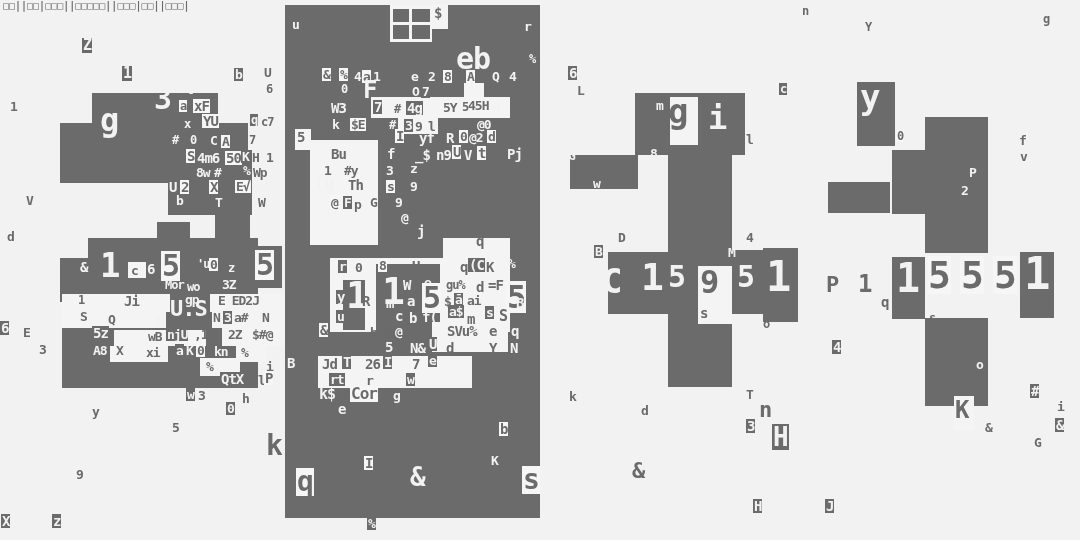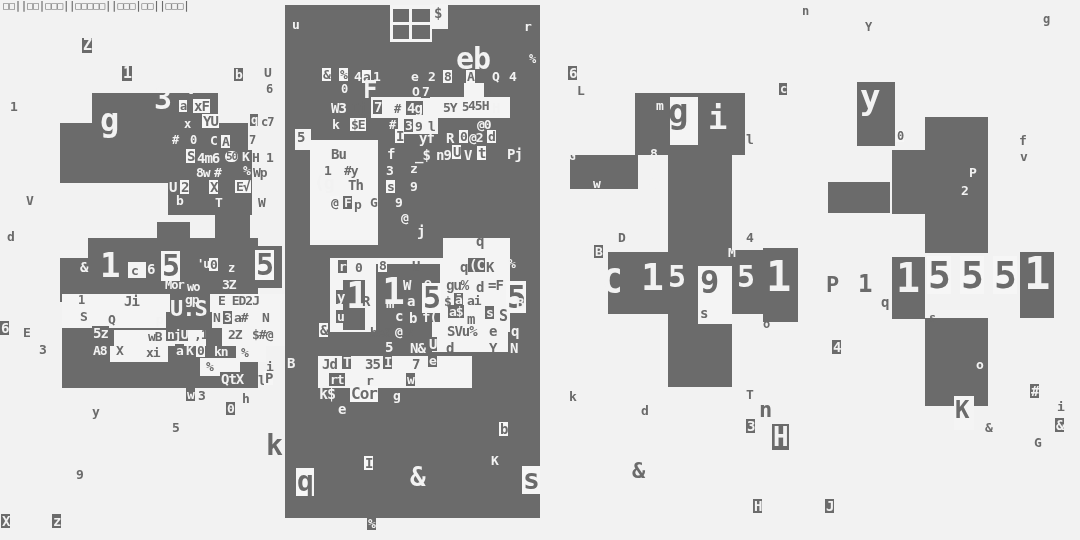--- a/index.html
+++ b/index.html
@@ -103,21 +103,21 @@
       <span class="gl cd bw" style="left: 202px; top: 114px; font-size: 14px;">YU</span>
       <span class="gl cl bd" style="left: 250px; top: 114px; font-size: 12px;">q</span>
       <span class="gl cd" style="left: 261px; top: 116px; font-size: 12px;">c7</span>
       <span class="gl cl" style="left: 172px; top: 134px; font-size: 12px;">#</span>
       <span class="gl cl" style="left: 190px; top: 134px; font-size: 12px;">0</span>
       <span class="gl cl" style="left: 210px; top: 134px; font-size: 13px;">C</span>
       <span class="gl cd bw" style="left: 221px; top: 135px; font-size: 13px;">A</span>
       <span class="gl cd" style="left: 249px; top: 134px; font-size: 12px;">7</span>
       <span class="gl cd bw" style="left: 186px; top: 149px; font-size: 14px;">S</span>
       <span class="gl cl" style="left: 197px; top: 151px; font-size: 14px;">4m6</span>
-      <span class="gl cd bw" style="left: 225px; top: 151px; font-size: 11px; border-radius: 6px;">50</span>
+      <span class="gl cd bw" style="left: 225px; top: 151px; font-size: 14px;">50</span>
       <span class="gl cl bd" style="left: 241px; top: 150px; font-size: 13px;">K</span>
       <span class="gl cd" style="left: 252px; top: 151px; font-size: 13px;">H</span>
       <span class="gl cd" style="left: 266px; top: 151px; font-size: 13px;">1</span>
       <span class="gl cl" style="left: 196px; top: 166px; font-size: 13px;">8w</span>
       <span class="gl cl" style="left: 214px; top: 166px; font-size: 13px;">#</span>
       <span class="gl cl" style="left: 243px; top: 164px; font-size: 13px;">%</span>
       <span class="gl cd" style="left: 253px; top: 166px; font-size: 13px;">Wp</span>
       <span class="gl cl" style="left: 169px; top: 180px; font-size: 14px;">U</span>
       <span class="gl cd bw" style="left: 180px; top: 180px; font-size: 14px;">2</span>
       <span class="gl cd bw" style="left: 209px; top: 180px; font-size: 14px;">X</span>
@@ -257,21 +257,21 @@
       <span class="gl cd bw" style="left: 378px; top: 259px; font-size: 13px;">8</span>
       <span class="gl cd" style="left: 412px; top: 259px; font-size: 14px;">U</span>
       <span class="gl cd" style="left: 460px; top: 260px; font-size: 14px;">q</span>
       <span class="gl cl bd" style="left: 468px; top: 258px; font-size: 14px;">(C</span>
       <span class="gl cd" style="left: 486px; top: 260px; font-size: 14px;">K</span>
       <span class="gl cl" style="left: 508px; top: 257px; font-size: 13px;">%</span>
       <span class="gl cl" style="left: 346px; top: 276px; font-size: 38px;">1</span>
       <span class="gl cl" style="left: 382px; top: 272px; font-size: 38px;">1</span>
       <span class="gl cl" style="left: 403px; top: 278px; font-size: 14px;">W</span>
       <span class="gl cl" style="left: 424px; top: 276px; font-size: 13px;">e</span>
-      <span class="gl cd" style="left: 446px; top: 279px; font-size: 14px; font-family: Liberation Mono, monospace;">gu%</span>
+      <span class="gl cd" style="left: 446px; top: 279px; font-size: 12px;">gu%</span>
       <span class="gl cd" style="left: 476px; top: 280px; font-size: 14px;">d</span>
       <span class="gl cd" style="left: 488px; top: 278px; font-size: 14px;">=F</span>
       <span class="gl cd bw" style="left: 422px; top: 283px; font-size: 30px;">5</span>
       <span class="gl cd bw" style="left: 506px; top: 281px; font-size: 32px;">5</span>
       <span class="gl cl bd" style="left: 336px; top: 290px; font-size: 14px;">y</span>
       <span class="gl cd" style="left: 362px; top: 294px; font-size: 14px;">R</span>
       <span class="gl cl" style="left: 386px; top: 296px; font-size: 14px;">m</span>
       <span class="gl cl" style="left: 407px; top: 294px; font-size: 14px;">a</span>
       <span class="gl cd" style="left: 444px; top: 295px; font-size: 13px;">$</span>
       <span class="gl cl bd" style="left: 454px; top: 293px; font-size: 13px;">ā</span>
@@ -294,21 +294,21 @@
       <span class="gl cl" style="left: 511px; top: 324px; font-size: 14px;">q</span>
       <span class="gl cl" style="left: 385px; top: 340px; font-size: 14px;">5</span>
       <span class="gl cl" style="left: 410px; top: 341px; font-size: 14px;">N&amp;</span>
       <span class="gl cl bd" style="left: 428px; top: 337px; font-size: 14px;">U</span>
       <span class="gl cd" style="left: 446px; top: 341px; font-size: 14px;">d</span>
       <span class="gl cd" style="left: 489px; top: 341px; font-size: 14px;">Y</span>
       <span class="gl cl" style="left: 510px; top: 341px; font-size: 14px;">N</span>
       <span class="gl cl" style="left: 287px; top: 356px; font-size: 14px;">B</span>
       <span class="gl cd" style="left: 322px; top: 357px; font-size: 14px;">Jd</span>
       <span class="gl cl bd" style="left: 342px; top: 355px; font-size: 14px;">T</span>
-      <span class="gl cd" style="left: 365px; top: 357px; font-size: 14px;">35</span>
+      <span class="gl cd" style="left: 365px; top: 357px; font-size: 14px;">26</span>
       <span class="gl cl bd" style="left: 383px; top: 355px; font-size: 14px;">I</span>
       <span class="gl cd" style="left: 412px; top: 357px; font-size: 14px;">7</span>
       <span class="gl cl bd" style="left: 428px; top: 354px; font-size: 13px;">e</span>
       <span class="gl cl bd" style="left: 329px; top: 373px; font-size: 13px;">rt</span>
       <span class="gl cd" style="left: 366px; top: 374px; font-size: 13px;">r</span>
       <span class="gl cl bd" style="left: 406px; top: 373px; font-size: 13px;">w</span>
       <span class="gl cl" style="left: 319px; top: 387px; font-size: 15px;">k$</span>
       <span class="gl cd bw" style="left: 350px; top: 386px; font-size: 16px;">Cor</span>
       <span class="gl cl" style="left: 393px; top: 389px; font-size: 13px;">g</span>
       <span class="gl cl" style="left: 338px; top: 402px; font-size: 14px;">e</span>

